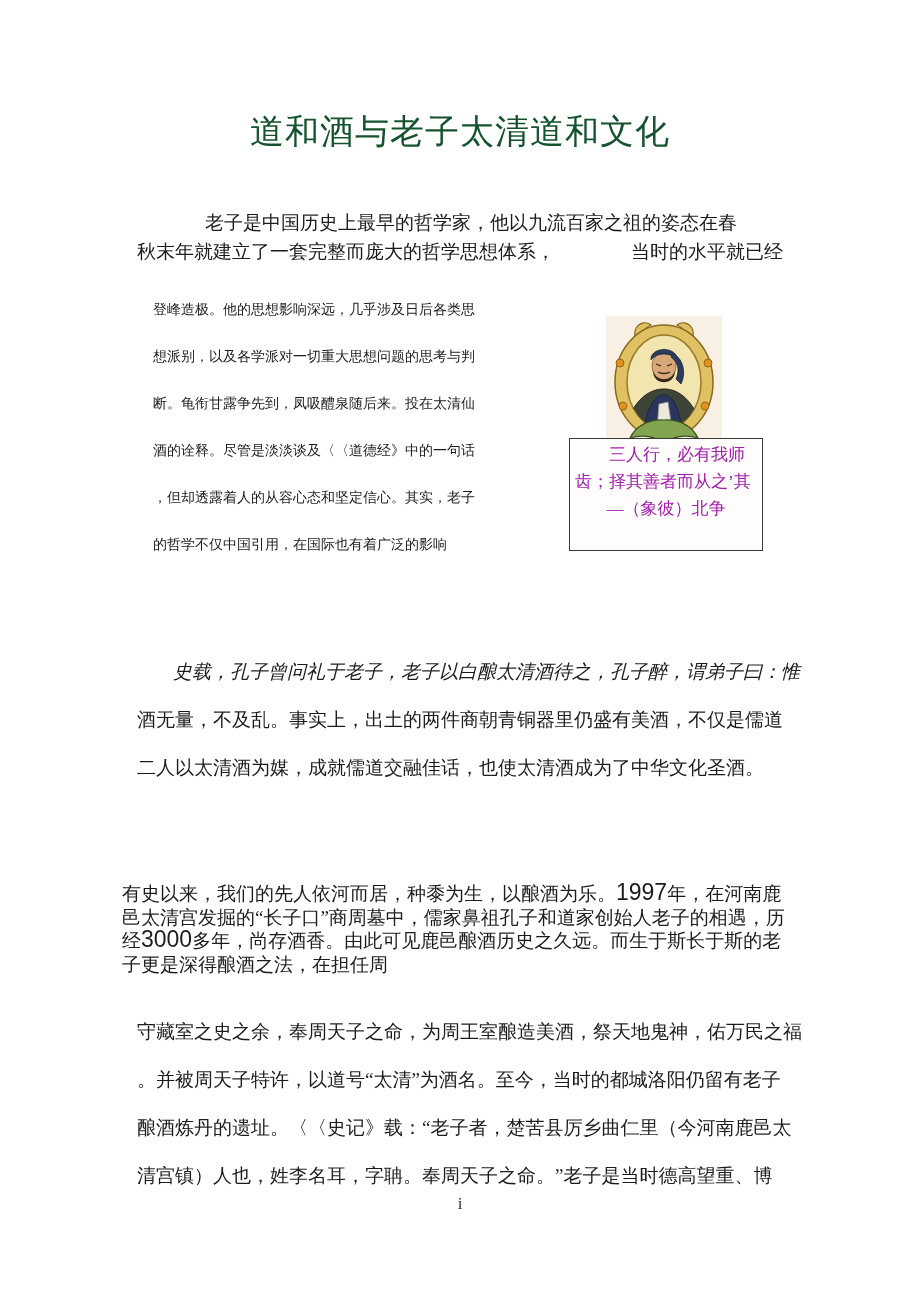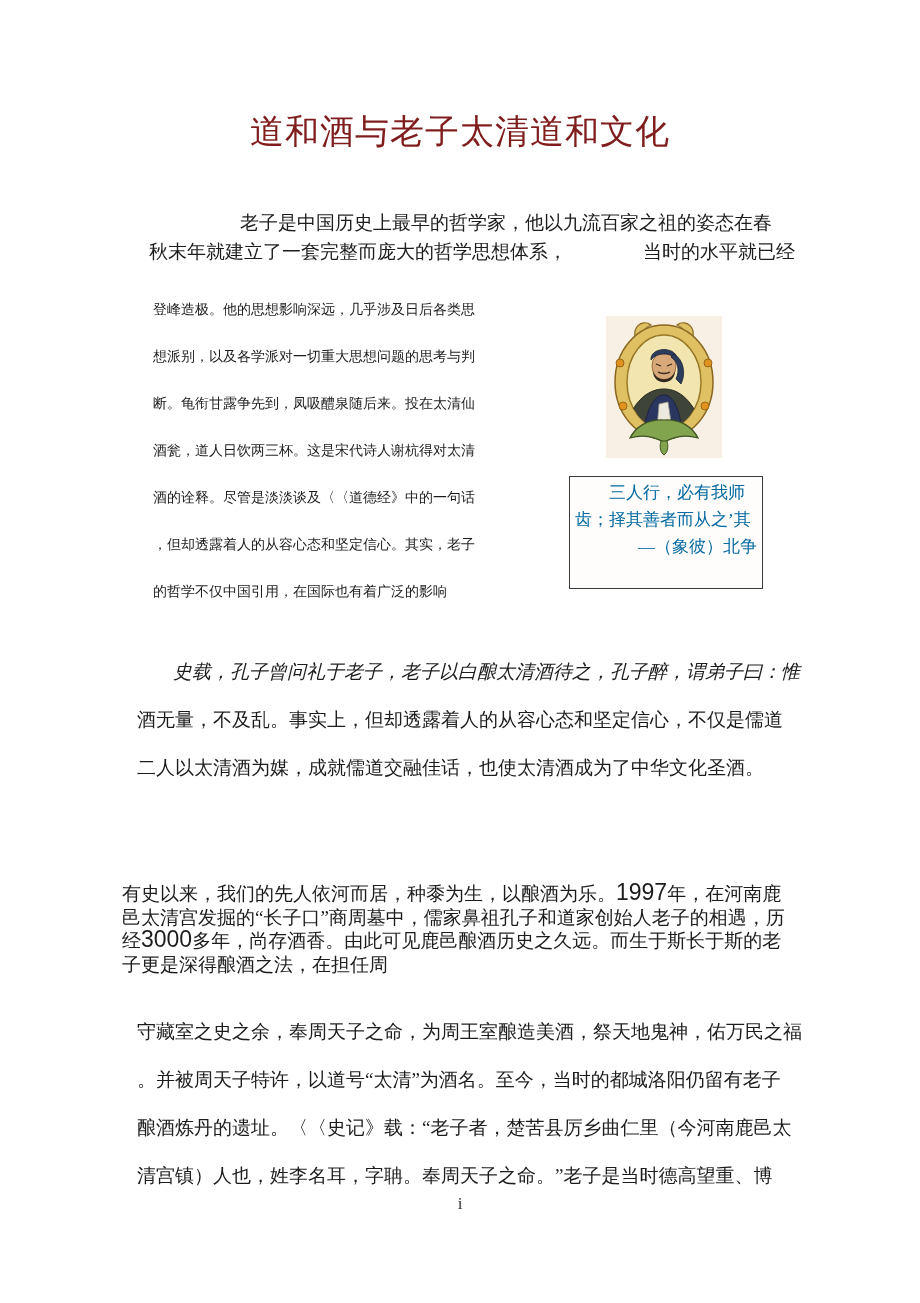--- a/index.html
+++ b/index.html
@@ -3,66 +3,65 @@
 <meta charset="utf-8">
 <style>
   html,body{margin:0;padding:0;background:#ffffff;}
   .page{
     position:relative;width:920px;height:1303px;background:#ffffff;overflow:hidden;
     font-family:"Liberation Serif","DejaVu Serif",serif;color:#1c1c1c;
   }
   .abs{position:absolute;}
   .doc-title{
     top:110px;left:0;width:920px;text-align:center;
-    font-size:34px;line-height:44px;letter-spacing:1px;color:#7f1d1d;white-space:nowrap;
+    font-size:34px;line-height:44px;letter-spacing:1px;color:#14532d;white-space:nowrap;
   }
   .intro{top:208px;left:137px;width:670px;font-size:19px;line-height:29px;}
-  .intro .line{white-space:nowrap;text-align:center;}
+  .intro .line{white-space:nowrap;}
   .indent-intro{padding-left:68px;}
   .mid-gap{display:inline-block;width:76px;}
   .wrapcol{top:286px;left:137px;width:430px;font-size:14px;margin-left:16px;}
   .wrapcol .line{line-height:47px;height:47px;white-space:nowrap;}
   .para2{top:648px;left:137px;width:675px;font-size:19px;}
   .para2 .line{line-height:48px;height:48px;white-space:nowrap;}
   .indent-2ch{padding-left:36px;font-style:italic;}
   .para3{top:882px;left:122px;width:675px;font-size:19px;}
   .para3 .line{line-height:23.5px;white-space:nowrap;}
   .num{font-family:"Liberation Sans","DejaVu Sans",sans-serif;font-size:23px;line-height:2px;}
   .para4{top:1008px;left:137px;width:675px;font-size:19px;}
   .para4 .line{line-height:48px;height:48px;white-space:nowrap;}
   .portrait-box{top:316px;left:606px;width:116px;height:142px;}
   .caption-box{
-    top:476px;left:569px;width:194px;height:113px;box-sizing:border-box;
+    top:438px;left:569px;width:194px;height:113px;box-sizing:border-box;
     border:1px solid #3a3a3a;padding:2px 5px;background:#fffdfb;
-    font-size:17px;color:#0369a1;
+    font-size:17px;color:#a21caf;
   }
   .caption-box .cline{line-height:27px;white-space:nowrap;}
   .cap-indent{padding-left:34px;}
-  .cap-right{text-align:right;}
+  .cap-right{text-align:center;}
   .pagenum{top:1194px;left:0;width:920px;text-align:center;font-size:17px;color:#333333;}
 </style>
 </head>
 <body>
 
 <div class="page">
 
   <div class="abs doc-title">道和酒与老子太清道和文化</div>
 
   <div class="abs intro">
     <div class="line indent-intro">老子是中国历史上最早的哲学家，他以九流百家之祖的姿态在春</div>
     <div class="line">
       <span>秋末年就建立了一套完整而庞大的哲学思想体系，</span><span class="mid-gap"></span><span>当时的水平就已经</span>
     </div>
   </div>
 
   <div class="abs wrapcol">
     <div class="line">登峰造极。他的思想影响深远，几乎涉及日后各类思</div>
     <div class="line">想派别，以及各学派对一切重大思想问题的思考与判</div>
     <div class="line">断。龟衔甘露争先到，凤吸醴泉随后来。投在太清仙</div>
-    <div class="line">酒瓮，道人日饮两三杯。这是宋代诗人谢杭得对太清</div>
     <div class="line">酒的诠释。尽管是淡淡谈及〈〈道德经》中的一句话</div>
     <div class="line">，但却透露着人的从容心态和坚定信心。其实，老子</div>
     <div class="line">的哲学不仅中国引用，在国际也有着广泛的影响</div>
   </div>
 
   <div class="abs portrait-box">
     <svg width="116" height="142" viewBox="0 0 116 142" xmlns="http://www.w3.org/2000/svg">
       <rect x="0" y="0" width="116" height="142" fill="#f8efe5"></rect>
 
       <path d="M33,30 C22,12 36,2 45,9 C38,12 34,19 37,28 Z" stroke="#8a6820" stroke-width="1.2" fill="#dfc164"></path>
@@ -102,21 +101,21 @@
   </div>
 
   <div class="abs caption-box">
     <div class="cline cap-indent">三人行，必有我师</div>
     <div class="cline">齿；择其善者而从之’其</div>
     <div class="cline cap-right">—（象彼）北争</div>
   </div>
 
   <div class="abs para2">
     <div class="line indent-2ch">史载，孔子曾问礼于老子，老子以白酿太清酒待之，孔子醉，谓弟子曰：惟</div>
-    <div class="line">酒无量，不及乱。事实上，但却透露着人的从容心态和坚定信心，不仅是儒道</div>
+    <div class="line">酒无量，不及乱。事实上，出土的两件商朝青铜器里仍盛有美酒，不仅是儒道</div>
     <div class="line">二人以太清酒为媒，成就儒道交融佳话，也使太清酒成为了中华文化圣酒。</div>
   </div>
 
   <div class="abs para3">
     <div class="line">
       <span>有史以来，我们的先人依河而居，种黍为生，以酿酒为乐。</span><span class="num">1997</span><span>年，在河南鹿</span>
     </div>
     <div class="line">邑太清宫发掘的“长子口”商周墓中，儒家鼻祖孔子和道家创始人老子的相遇，历</div>
     <div class="line">
       <span>经</span><span class="num">3000</span><span>多年，尚存酒香。由此可见鹿邑酿酒历史之久远。而生于斯长于斯的老</span>

